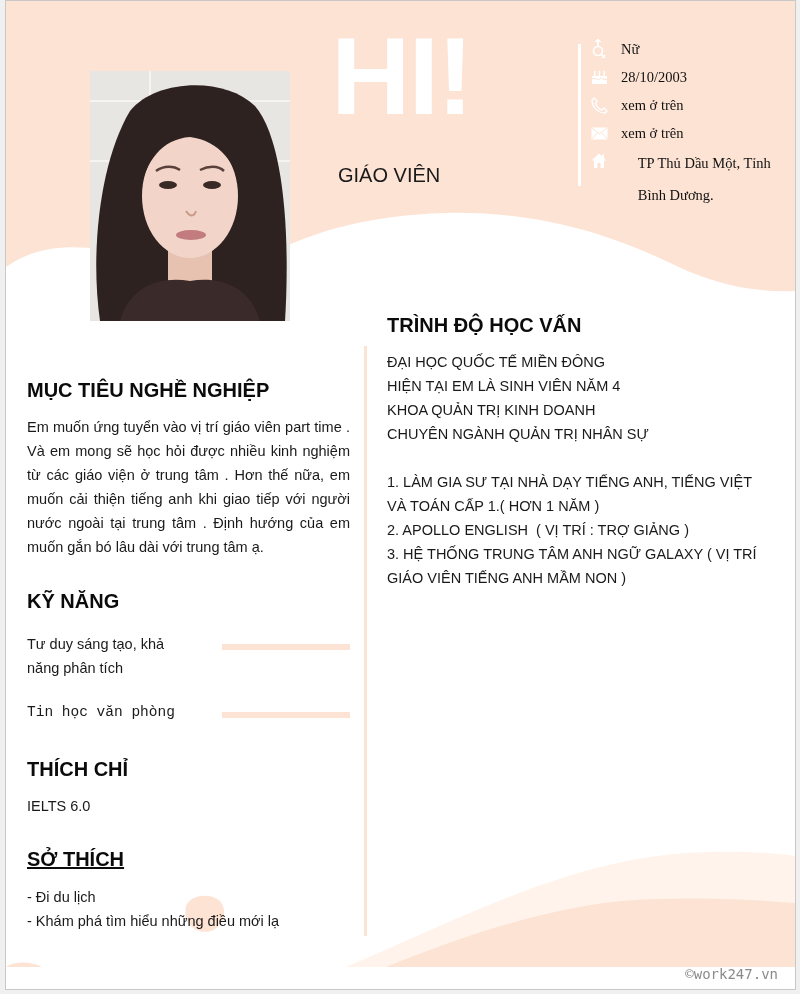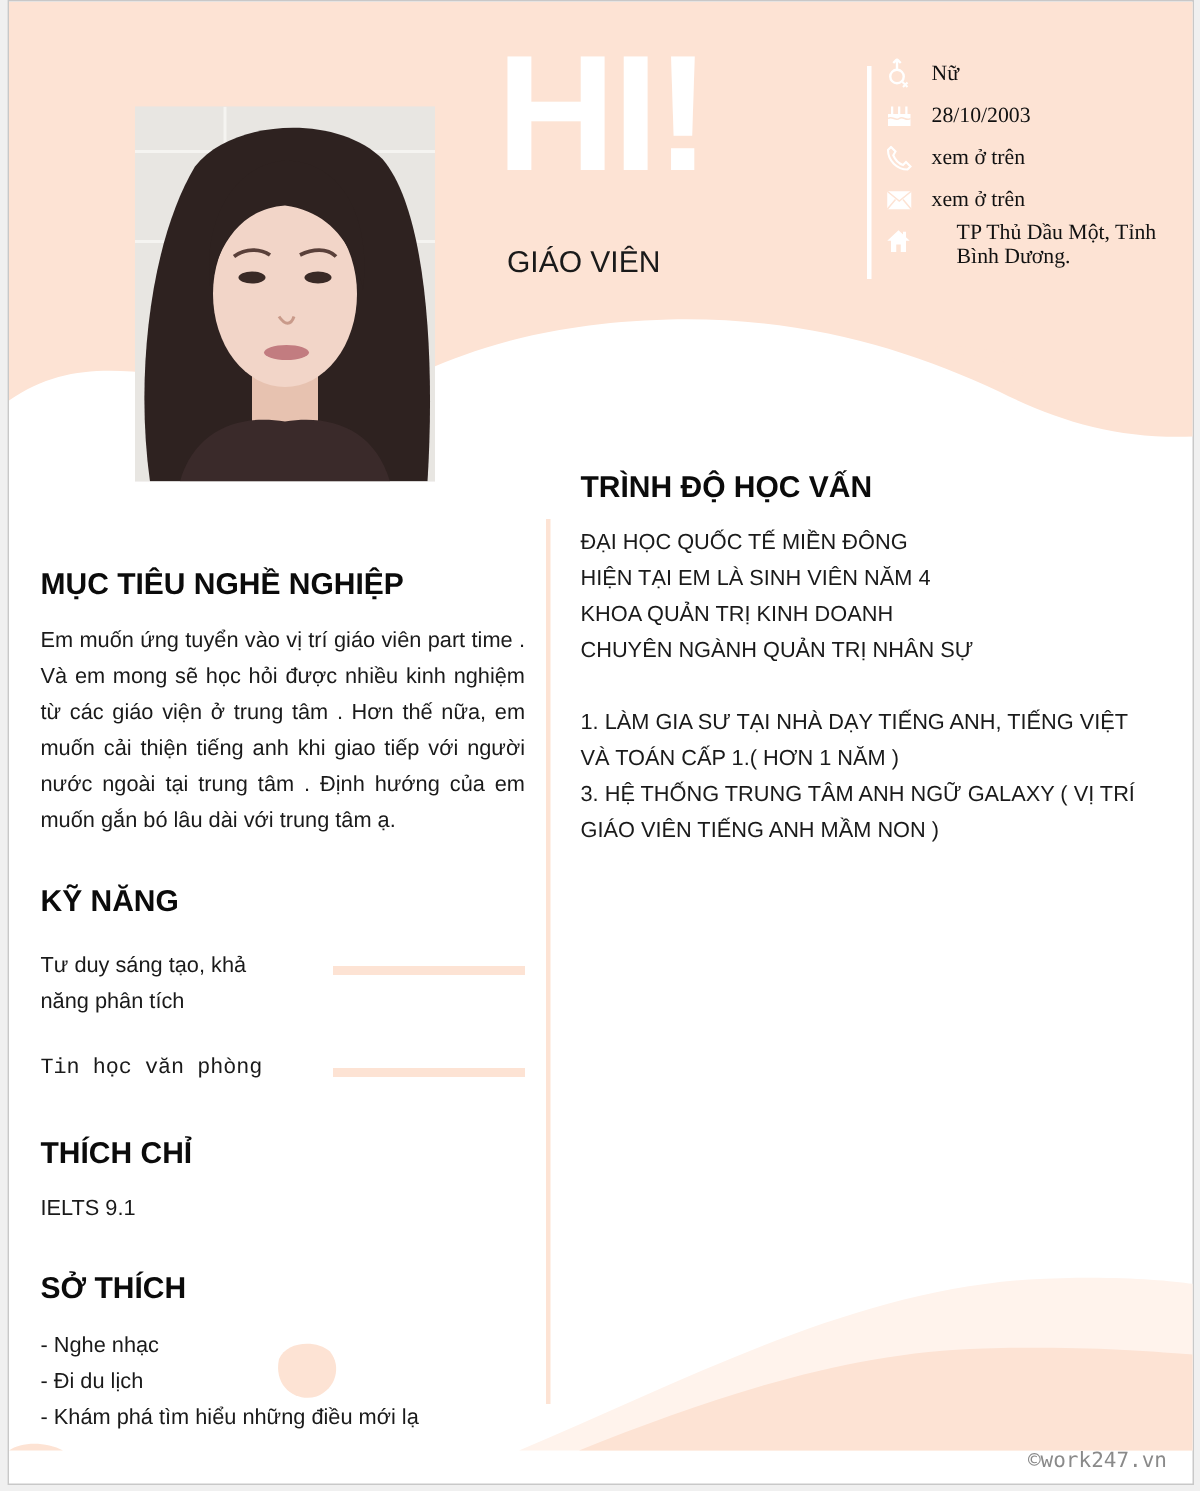--- a/index.html
+++ b/index.html
@@ -28,21 +28,21 @@
     font-size: 20px; color: #1a1a1a;
   }
   .contact-divider {
     position: absolute; left: 572px; top: 43px; width: 3px; height: 142px; background: #ffffff; z-index: 3;
   }
   .contact-list { position: absolute; left: 585px; top: 38px; z-index: 3; width: 200px; font-family: Liberation Serif, serif; }
   .contact-item { display: flex; align-items: flex-start; height: 28px; font-size: 14.5px; color: #111; }
   .contact-item .ic { width: 30px; height: 20px; display: inline-flex; align-items: center; justify-content: flex-start; }
   .contact-item .txt { line-height: 28px; margin-top: -4px; }
   .contact-item.wrap { height: auto; }
-  .contact-item.wrap .txt { line-height: 16px; margin-left: 18px; }
+  .contact-item.wrap .txt { line-height: 32px; margin-left: 18px; }
   .section-title {
     position: absolute; z-index: 3; font-weight: bold; font-size: 20px; color: #0b0b0b;
   }
   .objective {
     position: absolute; left: 21px; top: 414px; width: 323px; z-index: 3;
     font-size: 14.5px; line-height: 24px; text-align: justify; color: #1a1a1a;
   }
   .skill-label { position: absolute; z-index: 3; font-size: 14.5px; line-height: 24px; color: #1a1a1a; width: 160px; }
   .skill-bar { position: absolute; z-index: 3; height: 6px; background: #fde3d4; }
   .plain-text { position: absolute; z-index: 3; font-size: 14.5px; line-height: 24px; color: #1a1a1a; }
@@ -161,39 +161,39 @@
   <div class="section-title" style="left:21px; top:378px;">MỤC TIÊU NGHỀ NGHIỆP</div>
   <div class="objective">Em muốn ứng tuyển vào vị trí giáo viên part time . Và em mong sẽ học hỏi được nhiều kinh nghiệm từ các giáo viện ở trung tâm . Hơn thế nữa, em muốn cải thiện tiếng anh khi giao tiếp với người nước ngoài tại trung tâm . Định hướng của em muốn gắn bó lâu dài với trung tâm ạ.</div>
 
   <div class="section-title" style="left:21px; top:589px;">KỸ NĂNG</div>
   <div class="skill-label" style="left:21px; top:631px; width:150px;">Tư duy sáng tạo, khả năng phân tích</div>
   <div class="skill-bar" style="left:216px; top:643px; width:128px;"></div>
   <div class="skill-label" style="left:21px; top:699px;font-family:Liberation Mono, monospace;">Tin học văn phòng</div>
   <div class="skill-bar" style="left:216px; top:711px; width:128px;"></div>
 
   <div class="section-title" style="left:21px; top:757px;">THÍCH CHỈ</div>
-  <div class="plain-text" style="left:21px; top:793px;">IELTS 9.1</div>
+  <div class="plain-text" style="left:21px; top:793px;">IELTS 6.0</div>
 
-  <div class="section-title" style="left:21px; top:847px;">SỞ THÍCH</div>
+  <div class="section-title" style="left:21px; top:847px;text-decoration:underline;">SỞ THÍCH</div>
   <div class="plain-text" style="left:21px; top:884px;">
-    <div>- Nghe nhạc</div>
     <div>- Đi du lịch</div>
     <div>- Khám phá tìm hiểu những điều mới lạ</div>
   </div>
 
   <div class="v-divider"></div>
 
   <div class="section-title" style="left:381px; top:313px;">TRÌNH ĐỘ HỌC VẤN</div>
   <div class="edu-list" style="top:349px;">
     <div>ĐẠI HỌC QUỐC TẾ MIỀN ĐÔNG</div>
     <div>HIỆN TẠI EM LÀ SINH VIÊN NĂM 4</div>
     <div>KHOA QUẢN TRỊ KINH DOANH</div>
     <div>CHUYÊN NGÀNH QUẢN TRỊ NHÂN SỰ</div>
   </div>
 
   <div class="exp-list" style="top:469px; width:380px;">
     <div>1. LÀM GIA SƯ TẠI NHÀ DẠY TIẾNG ANH, TIẾNG VIỆT VÀ TOÁN CẤP 1.( HƠN 1 NĂM )</div>
+    <div style="white-space:pre;">2. APOLLO ENGLISH  ( VỊ TRÍ : TRỢ GIẢNG )</div>
     <div>3. HỆ THỐNG TRUNG TÂM ANH NGỮ GALAXY ( VỊ TRÍ GIÁO VIÊN TIẾNG ANH MẦM NON )</div>
   </div>
 
 </div>
 
 <div class="watermark">©work247.vn</div>
 
 </body></html>

